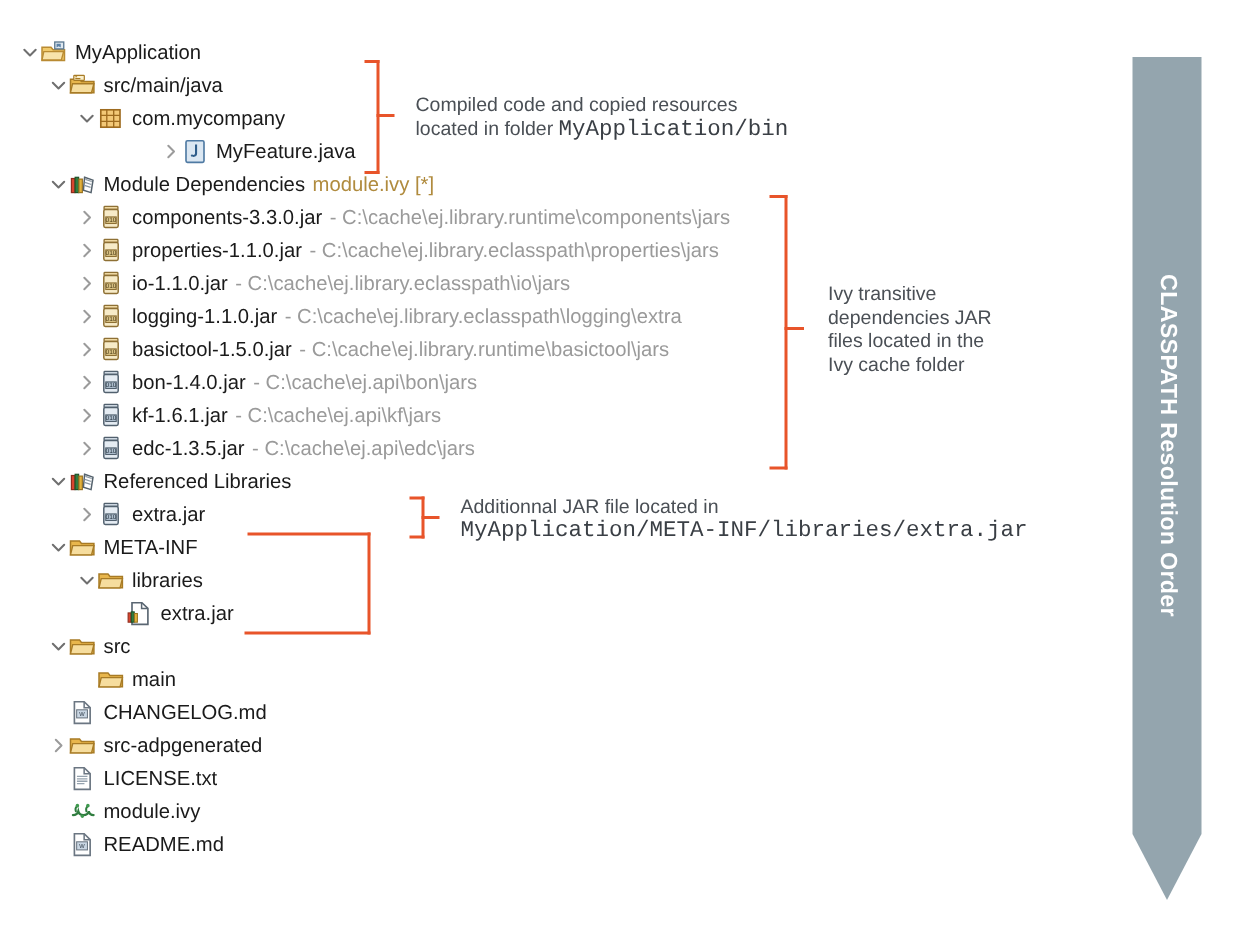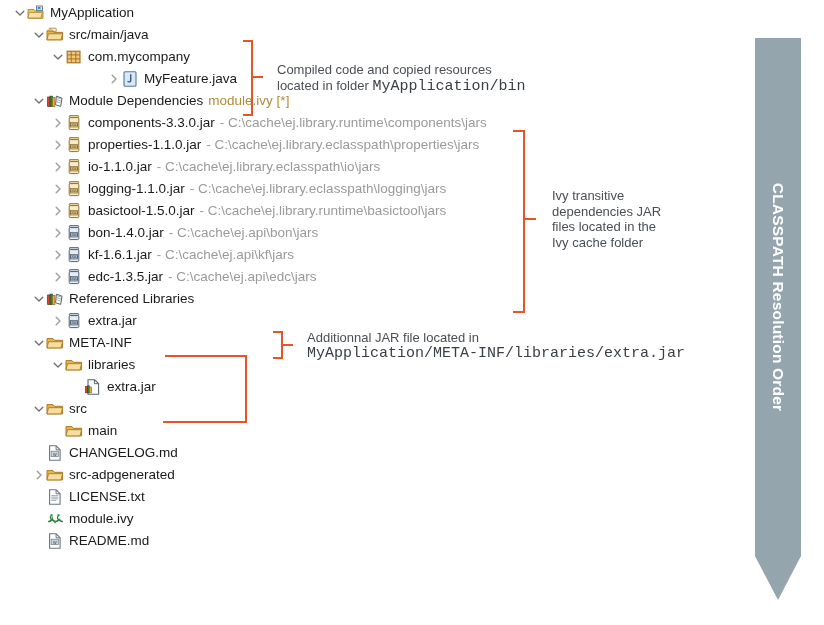--- a/index.html
+++ b/index.html
@@ -15,21 +15,21 @@
     font-family: "Liberation Sans", sans-serif;
     font-size: 13.5px;
     color: #1c1c1c;
     -webkit-font-smoothing: antialiased;
   }
 
   
   #tree {
     position: absolute;
     left: 0;
-    top: 2px;
+    top: 24px;
     width: 740px;
   }
   .row {
     position: relative;
     height: 22px;
     line-height: 22px;
     white-space: nowrap;
     display: flex;
     align-items: center;
   }
@@ -261,21 +261,21 @@
       </span>
       <span class="ic">
         <svg width="18" height="18" viewBox="0 0 18 18">
           <rect x="4.4" y="1.6" width="9.2" height="2" rx=".5" fill="#efd9a3" stroke="#8e7034" stroke-width=".9"></rect>
           <path d="M5.2 3.6h7.6c.6 0 1 .5 1 1.1v9.8c0 .6-.4 1.1-1 1.1H5.2c-.6 0-1-.5-1-1.1V4.7c0-.6.4-1.1 1-1.1z" fill="#f7ebc8" stroke="#8e7034" stroke-width="1"></path>
           <rect x="5.5" y="8.6" width="7" height="4.4" fill="#d8c083" stroke="#8e7034" stroke-width=".7"></rect>
           <text x="9" y="12.3" font-family="Liberation Sans, sans-serif" font-size="4.4" fill="#4b3c16" text-anchor="middle">010</text>
         </svg>
       </span>
       <span class="label">logging-1.1.0.jar</span>
-      <span class="sublabel" style="margin-left: 5px;">- C:\cache\ej.library.eclasspath\logging\jars</span>
+      <span class="sublabel" style="margin-left: 5px;">- C:\cache\ej.library.eclasspath\logging\extra</span>
     </div>
     <div class="row" style="padding-left: 51px;">
       <span class="twisty">
         <svg width="10" height="10" viewBox="0 0 10 10">
           <path d="M3.2 1.2L7 5 3.2 8.8" fill="none" stroke="#9b9b9b" stroke-width="1.35" stroke-linecap="round" stroke-linejoin="round"></path>
         </svg>
       </span>
       <span class="ic">
         <svg width="18" height="18" viewBox="0 0 18 18">
           <rect x="4.4" y="1.6" width="9.2" height="2" rx=".5" fill="#efd9a3" stroke="#8e7034" stroke-width=".9"></rect>

